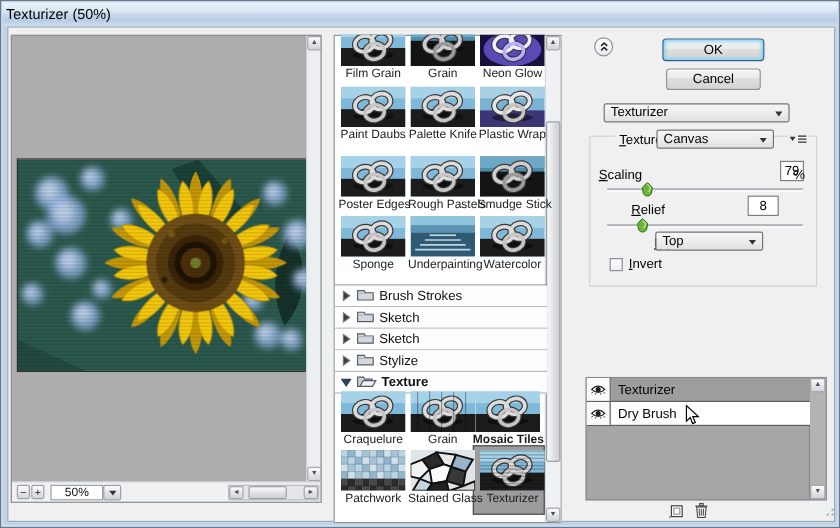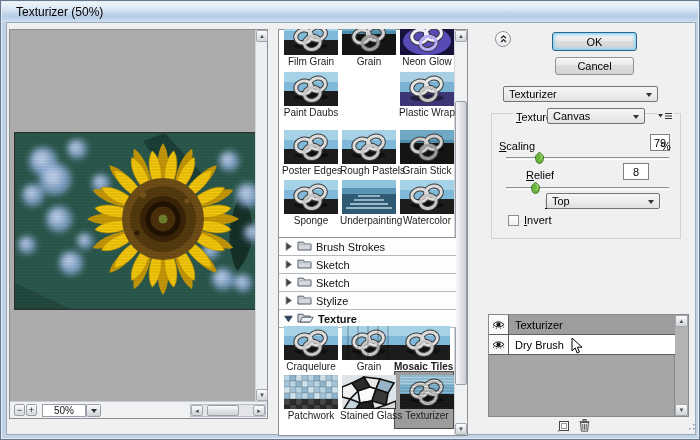--- a/index.html
+++ b/index.html
@@ -3,21 +3,21 @@
 <meta charset="utf-8">
 <style>
   html,body{margin:0;padding:0;background:#e8e8e8;font-family:"Liberation Sans",sans-serif;}
   *{box-sizing:border-box;}
   #dialog{position:relative;width:700px;height:440px;background:#c2d3e5;border:1px solid #64788f;overflow:hidden;
           box-shadow:inset 0 0 0 1px rgba(255,255,255,.55);}
   .abs{position:absolute;}
   
   #titlebar{left:1px;top:1px;right:1px;height:20px;
     background:linear-gradient(180deg,#eef4fb 0%,#dbe7f4 35%,#c3d6ea 55%,#b7cde6 75%,#cfdff0 100%);
-    display:flex;align-items:center;padding-left:14px;font-size:12px;color:#000;}
+    display:flex;align-items:center;padding-left:3px;font-size:12px;color:#000;}
   
   #body{left:5px;top:21px;width:690px;height:413px;background:#f0f0f0;border:1px solid #9aabbe;}
   
   #pv{left:8px;top:28px;width:259px;height:390px;border:1px solid #8b9097;background:#acacac;}
   #pvimg{left:4px;top:102px;width:242px;height:178px;border:1px solid #2d2d2d;overflow:hidden;}
   #pvimg svg{display:block;}
   #pvsb{right:0;top:0;width:12px;bottom:17px;background:#eceff2;border-left:1px solid #cfd4d9;}
   .sbbtn{width:12px;height:12px;background:linear-gradient(180deg,#fdfdfd,#e4e6e9 50%,#d2d5d9);
     border:1px solid #a3a8af;border-radius:2px;display:flex;align-items:center;justify-content:center;
     font-size:6px;color:#4a4f57;line-height:1;}
@@ -77,21 +77,21 @@
   #pctlabel{left:660px;top:139px;}
   .slider{height:3px;border-top:1px solid #8e9298;border-bottom:1px solid #fff;}
   #slider1{left:505px;top:156px;width:163px;}
   #slider2{left:505px;top:186px;width:163px;}
   .sthumb{position:absolute;width:9px;height:12px;}
   #sthumb1{left:534px;top:151px;}
   #sthumb2{left:530px;top:181px;}
   #relieflabel{left:498px;top:168px;padding-left:27px;}
   #reliefbox{left:622px;top:162px;width:26px;height:17px;}
   #lightlabel{left:515px;top:196px;padding-left:29px;}
-  #lightcombo{left:545px;top:192px;width:114px;height:16px;}
+  #lightcombo{left:545px;top:192px;width:90px;height:16px;}
   #invertrow{left:507px;top:213px;display:flex;align-items:center;gap:5px;}
   #invertcb{width:11px;height:11px;border:1px solid #8b9097;background:linear-gradient(180deg,#fdfdfd,#eef0f2);}
   
   #layers{left:487px;top:313px;width:201px;height:103px;border:1px solid #87898d;background:#a6a6a6;}
   .lrow{position:absolute;left:0;width:186px;height:20px;border-bottom:1px solid #5f5f5f;display:flex;align-items:center;}
   .eyecell{width:20px;height:100%;background:#fafafa;border-right:1px solid #5f5f5f;display:flex;
     align-items:center;justify-content:center;}
   .lname{font-size:11px;color:#000;padding-left:6px;}
   #lysb{position:absolute;right:0;top:0;width:14px;bottom:0;background:#b3b3b3;border-left:1px solid #8a8a8a;}
   #lysb .sbbtn{position:absolute;left:0;width:13px;}
@@ -345,20 +345,37 @@
   <ellipse cx="-7" cy="-2" rx="8" ry="6.5" stroke="#3a3a3a" stroke-width="5"></ellipse>
   <ellipse cx="7" cy="-2" rx="8" ry="6.5" stroke="#3a3a3a" stroke-width="5"></ellipse>
   <ellipse cx="0" cy="6" rx="8" ry="6.5" stroke="#3a3a3a" stroke-width="5"></ellipse>
   <ellipse cx="-7" cy="-2" rx="8" ry="6.5" stroke="#dcdcdc" stroke-width="3"></ellipse>
   <ellipse cx="7" cy="-2" rx="8" ry="6.5" stroke="#dcdcdc" stroke-width="3"></ellipse>
   <ellipse cx="0" cy="6" rx="8" ry="6.5" stroke="#c6c6c6" stroke-width="3"></ellipse>
             </g>
           </svg></div>
         <div class="thumb-label">Paint Daubs</div>
       </div>
+      <div class="thumb-cell" style="left: 60px; top: 43px;">
+        <div class="thumb-img"><svg width="54" height="34" viewBox="0 0 54 34">
+            <rect width="54" height="34" fill="#7fb8d8"></rect>
+            <rect width="54" height="10" fill="#a6d2e8"></rect>
+  <rect y="19" width="54" height="15" fill="#1c1c1c"></rect>
+            <ellipse cx="27" cy="25" rx="17" ry="3.5" fill="#000" opacity="0.45"></ellipse>
+            <g transform="translate(27,16) rotate(-12)" fill="none">
+  <ellipse cx="-7" cy="-2" rx="8" ry="6.5" stroke="#3a3a3a" stroke-width="5"></ellipse>
+  <ellipse cx="7" cy="-2" rx="8" ry="6.5" stroke="#3a3a3a" stroke-width="5"></ellipse>
+  <ellipse cx="0" cy="6" rx="8" ry="6.5" stroke="#3a3a3a" stroke-width="5"></ellipse>
+  <ellipse cx="-7" cy="-2" rx="8" ry="6.5" stroke="#dcdcdc" stroke-width="3"></ellipse>
+  <ellipse cx="7" cy="-2" rx="8" ry="6.5" stroke="#dcdcdc" stroke-width="3"></ellipse>
+  <ellipse cx="0" cy="6" rx="8" ry="6.5" stroke="#c6c6c6" stroke-width="3"></ellipse>
+            </g>
+          </svg></div>
+        <div class="thumb-label">Palette Knife</div>
+      </div>
       <div class="thumb-cell" style="left: 118px; top: 43px;">
         <div class="thumb-img"><svg width="54" height="34" viewBox="0 0 54 34">
             <rect width="54" height="34" fill="#79b2d2"></rect>
             <rect width="54" height="10" fill="#a8cfe4"></rect>
   <rect y="20" width="54" height="14" fill="#3c3676"></rect>
             <ellipse cx="27" cy="26" rx="17" ry="3.5" fill="#000" opacity="0.45"></ellipse>
             <g transform="translate(27,16) rotate(-12)" fill="none">
   <ellipse cx="-7" cy="-2" rx="8" ry="6.5" stroke="#3a3a3a" stroke-width="5"></ellipse>
   <ellipse cx="7" cy="-2" rx="8" ry="6.5" stroke="#3a3a3a" stroke-width="5"></ellipse>
   <ellipse cx="0" cy="6" rx="8" ry="6.5" stroke="#3a3a3a" stroke-width="5"></ellipse>
@@ -411,21 +428,21 @@
             <ellipse cx="27" cy="19" rx="17" ry="3.5" fill="#000" opacity="0.45"></ellipse>
             <g transform="translate(27,16) rotate(-12)" fill="none">
   <ellipse cx="-7" cy="-2" rx="8" ry="6.5" stroke="#3a3a3a" stroke-width="5"></ellipse>
   <ellipse cx="7" cy="-2" rx="8" ry="6.5" stroke="#3a3a3a" stroke-width="5"></ellipse>
   <ellipse cx="0" cy="6" rx="8" ry="6.5" stroke="#3a3a3a" stroke-width="5"></ellipse>
   <ellipse cx="-7" cy="-2" rx="8" ry="6.5" stroke="#cfcfcf" stroke-width="3"></ellipse>
   <ellipse cx="7" cy="-2" rx="8" ry="6.5" stroke="#cfcfcf" stroke-width="3"></ellipse>
   <ellipse cx="0" cy="6" rx="8" ry="6.5" stroke="#9a9a9a" stroke-width="3"></ellipse>
             </g>
           </svg></div>
-        <div class="thumb-label">Grain Stick</div>
+        <div class="thumb-label">Smudge Stick</div>
       </div>
       <div class="thumb-cell" style="left: 2px; top: 151px;">
         <div class="thumb-img"><svg width="54" height="34" viewBox="0 0 54 34">
             <rect width="54" height="34" fill="#7fb8d8"></rect>
             <rect width="54" height="10" fill="#a6d2e8"></rect>
   <rect y="19" width="54" height="15" fill="#1c1c1c"></rect>
             <ellipse cx="27" cy="25" rx="17" ry="3.5" fill="#000" opacity="0.45"></ellipse>
             <g transform="translate(27,16) rotate(-12)" fill="none">
   <ellipse cx="-7" cy="-2" rx="8" ry="6.5" stroke="#3a3a3a" stroke-width="5"></ellipse>
   <ellipse cx="7" cy="-2" rx="8" ry="6.5" stroke="#3a3a3a" stroke-width="5"></ellipse>

